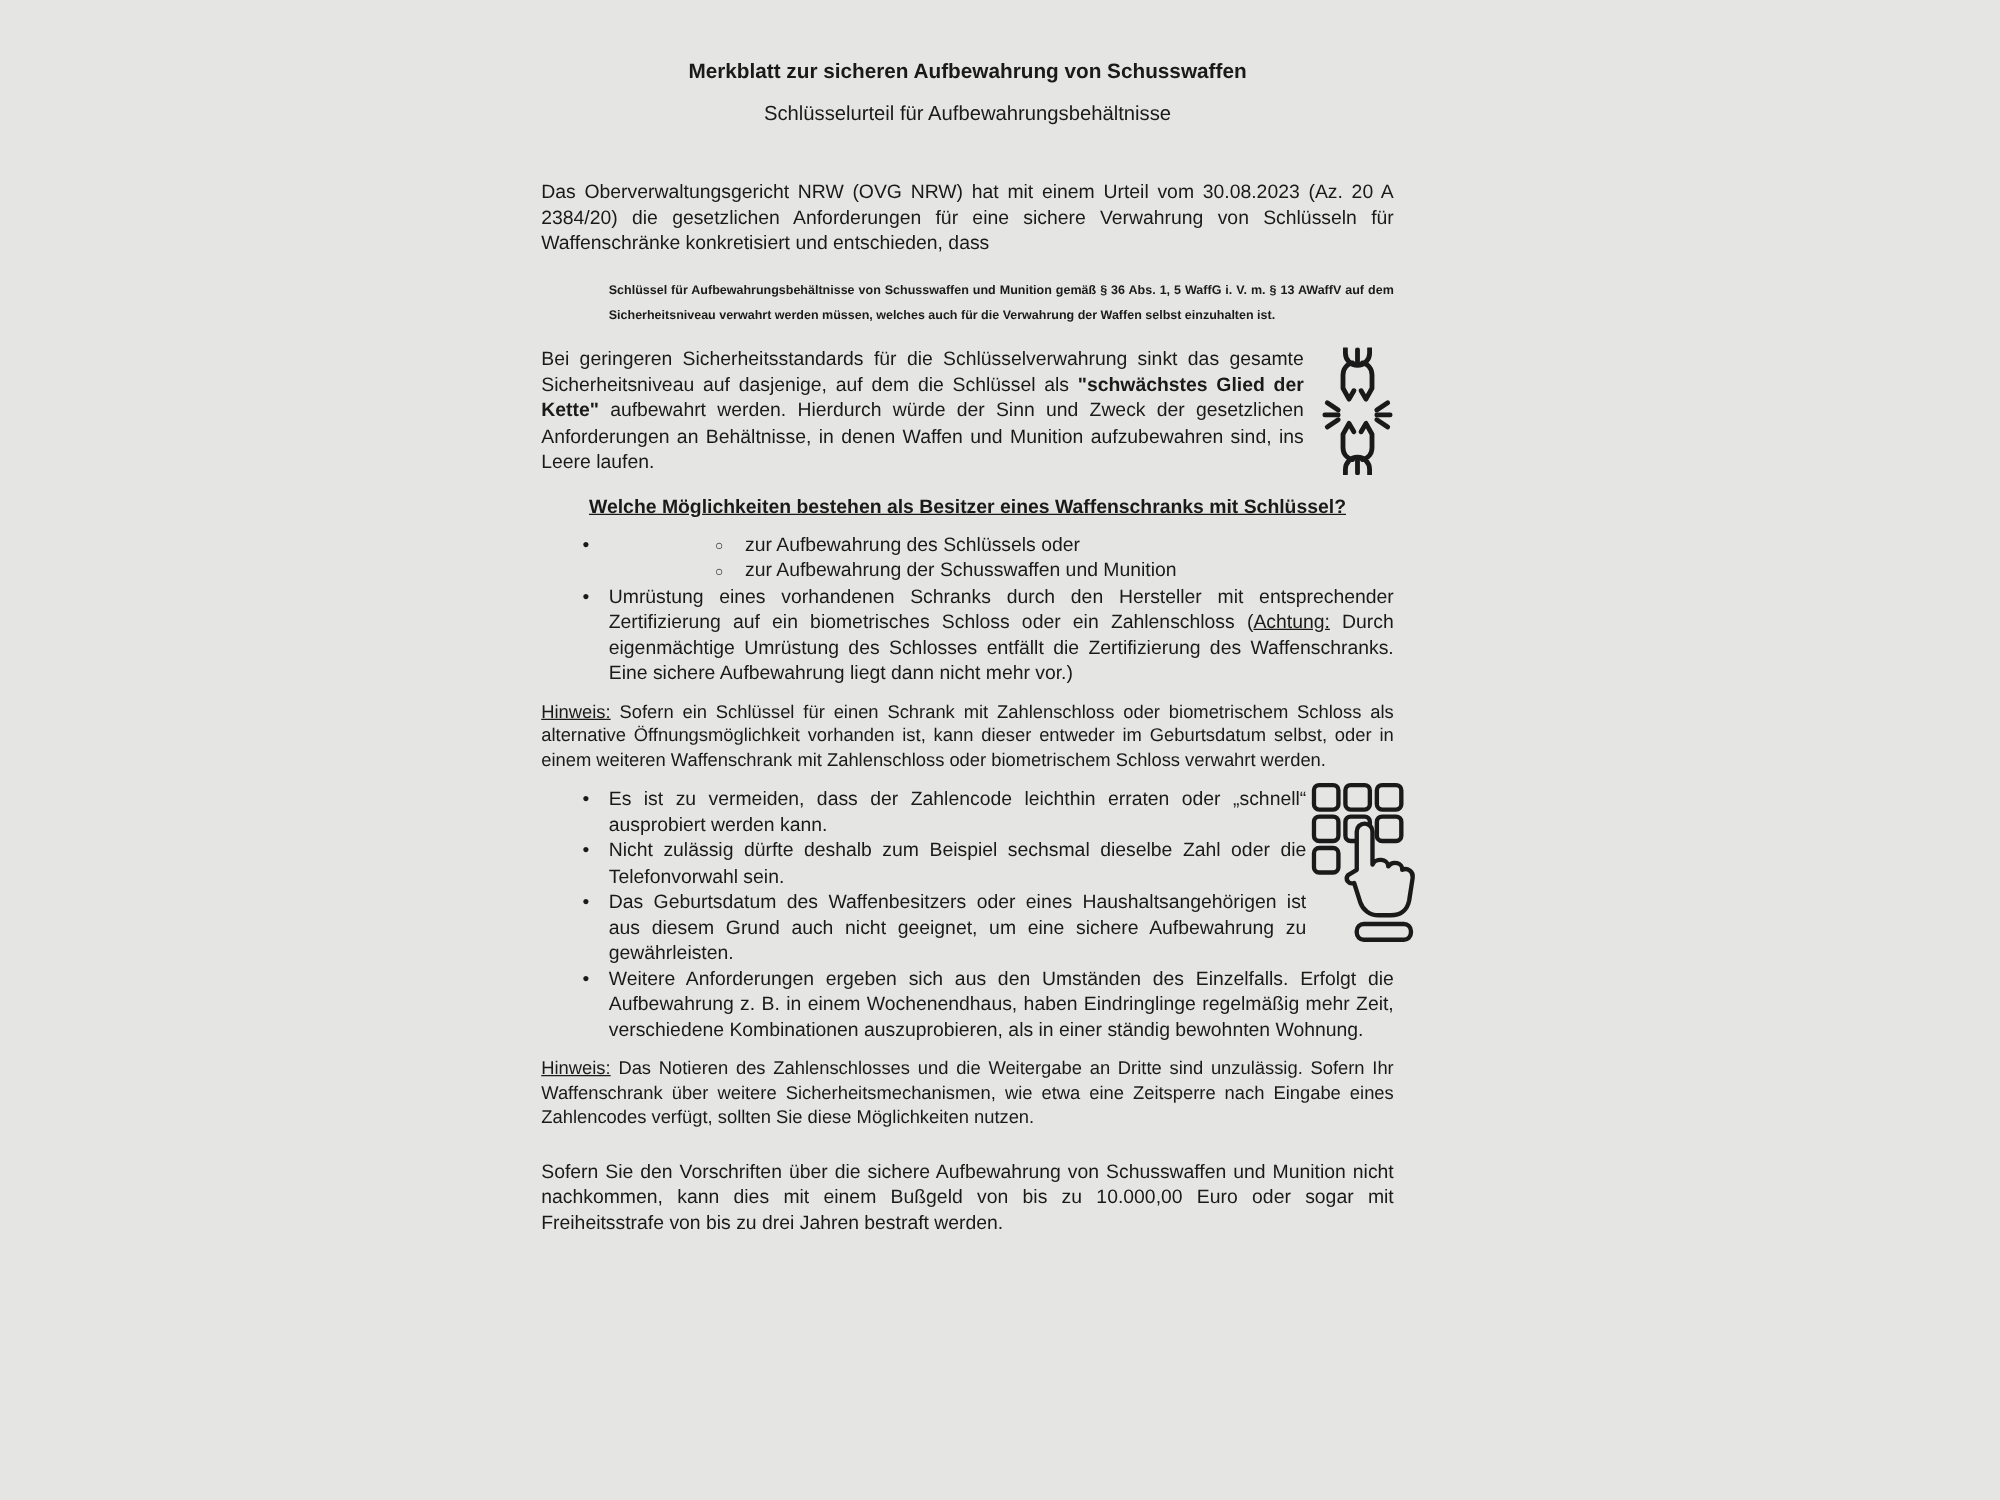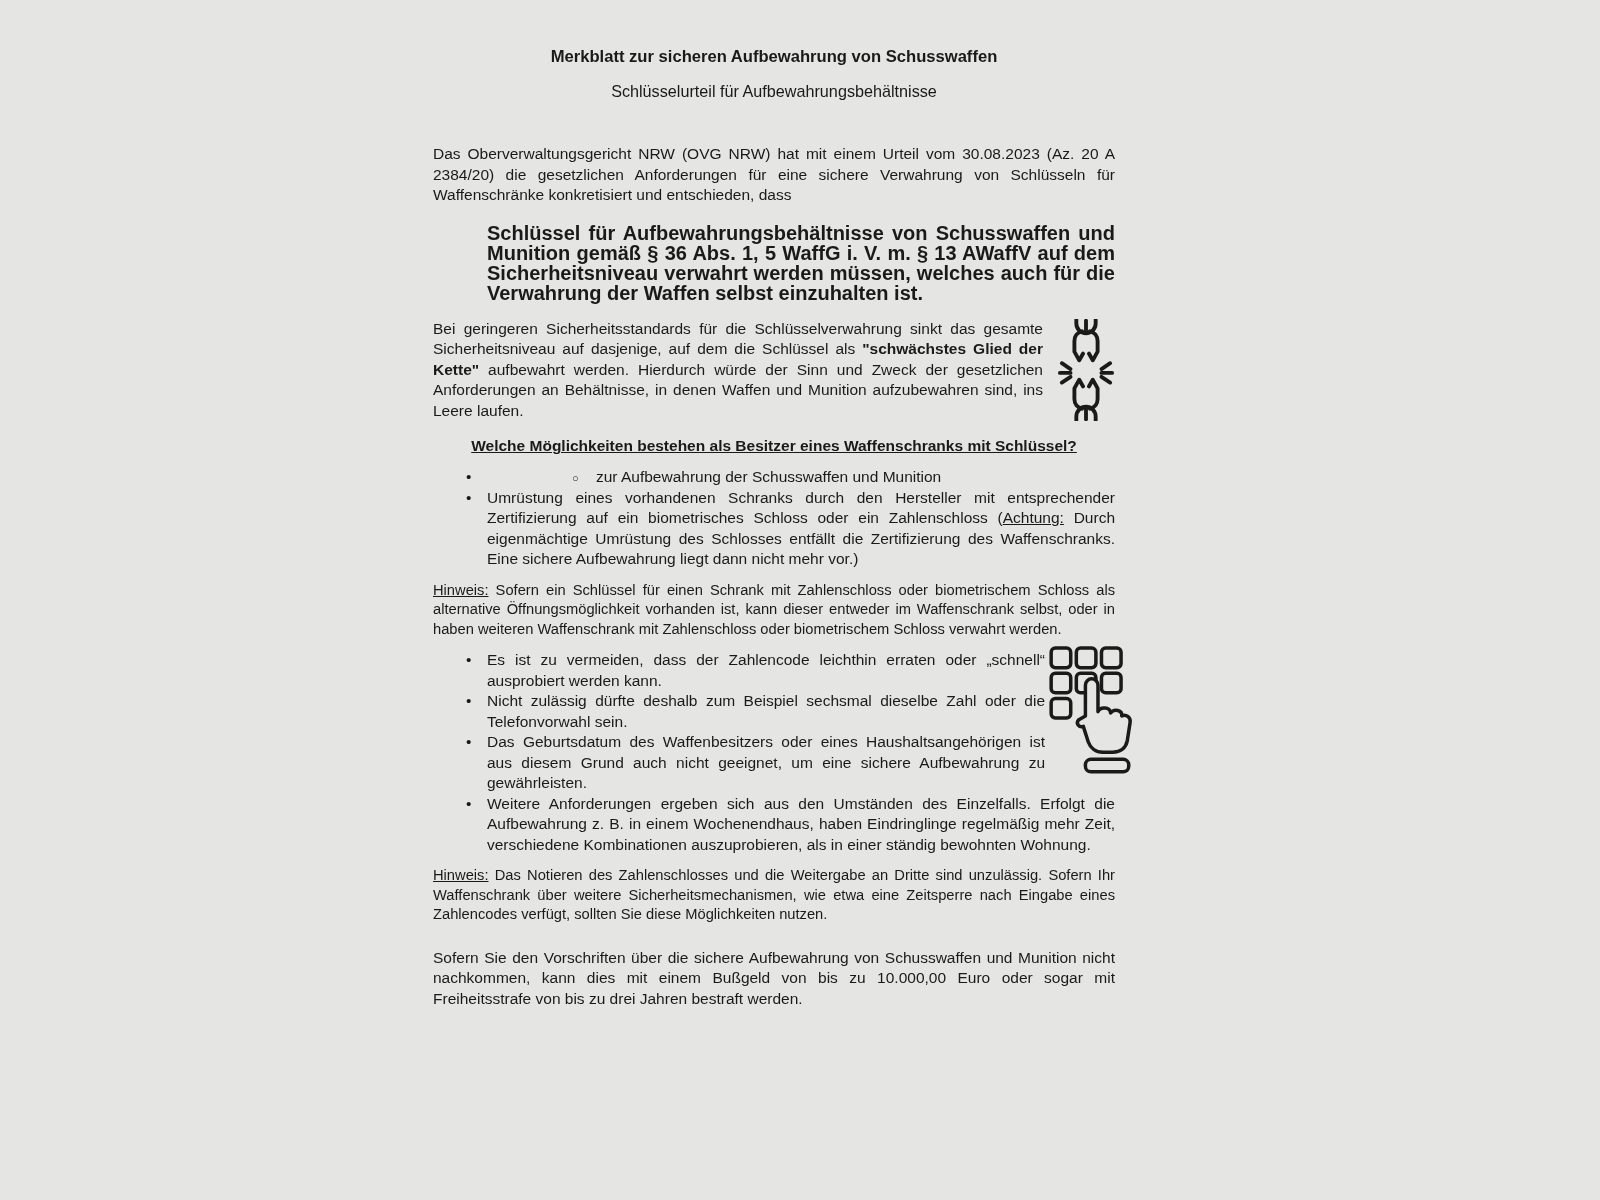--- a/index.html
+++ b/index.html
@@ -24,21 +24,21 @@
     font-size:16.2px; font-weight:normal; text-align:center;
     margin:14px 0 0 0; line-height:21px;
   }
   p{margin:0;}
   .body-text{
     font-size:15.5px; line-height:20.5px; text-align:justify;
   }
   .intro{margin-top:42px;}
   .ruling{
     margin-top:17px; margin-left:54px;
-    font-weight:bold; font-size:20px; line-height:20.3px; text-align:justify;
+    font-weight:bold; font-size:10px; line-height:20.3px; text-align:justify;
   }
   .chain-sec{margin-top:15px;}
   .float-chain{
     float:right; width:72px; height:102px;
     display:flex; justify-content:flex-end; align-items:flex-start;
   }
   .section-heading{
     margin-top:14px; font-size:15.5px; line-height:21px;
     text-decoration:underline; text-align:center;font-weight:bold;
   }
@@ -100,27 +100,28 @@
       </svg>
     </span>
     <p class="body-text"><span>Bei geringeren Sicherheitsstandards für die Schlüsselverwahrung sinkt das gesamte Sicherheitsniveau auf dasjenige, auf dem die Schlüssel als </span><span style="font-weight: bold;">"schwächstes Glied der Kette"</span><span> aufbewahrt werden. Hierdurch würde der Sinn und Zweck der gesetzlichen Anforderungen an Behältnisse, in denen Waffen und Munition aufzubewahren sind, ins Leere laufen.</span></p>
   </div>
 
   <p class="section-heading">Welche Möglichkeiten bestehen als Besitzer eines Waffenschranks mit Schlüssel?</p>
 
   <ul class="l1">
     <li>
       <ul class="l2">
+        <li>zur Aufbewahrung des Schlüssels oder</li>
         <li>zur Aufbewahrung der Schusswaffen und Munition</li>
       </ul>
     </li>
     <li><span>Umrüstung eines vorhandenen Schranks durch den Hersteller mit entsprechender Zertifizierung auf ein biometrisches Schloss oder ein Zahlenschloss (</span><span style="text-decoration: underline;">Achtung:</span><span> Durch eigenmächtige Umrüstung des Schlosses entfällt die Zertifizierung des Waffenschranks. Eine sichere Aufbewahrung liegt dann nicht mehr vor.)</span></li>
   </ul>
 
-  <p class="hint"><span style="text-decoration: underline;">Hinweis:</span><span> Sofern ein Schlüssel für einen Schrank mit Zahlenschloss oder biometrischem Schloss als alternative Öffnungsmöglichkeit vorhanden ist, kann dieser entweder im Waffenschrank selbst, oder in haben weiteren Waffenschrank mit Zahlenschloss oder biometrischem Schloss verwahrt werden.</span></p>
+  <p class="hint"><span style="text-decoration: underline;">Hinweis:</span><span> Sofern ein Schlüssel für einen Schrank mit Zahlenschloss oder biometrischem Schloss als alternative Öffnungsmöglichkeit vorhanden ist, kann dieser entweder im Geburtsdatum selbst, oder in einem weiteren Waffenschrank mit Zahlenschloss oder biometrischem Schloss verwahrt werden.</span></p>
 
 
   <div class="keypad-sec">
     <span class="float-keypad">
       <svg width="84" height="130" viewBox="0 0 120 186" fill="none" stroke="#1a1a1a" stroke-width="5" stroke-linecap="round" stroke-linejoin="round">
         <rect x="3" y="3" width="28" height="28" rx="6"></rect>
         <rect x="39" y="3" width="28" height="28" rx="6"></rect>
         <rect x="75" y="3" width="28" height="28" rx="6"></rect>
         <rect x="3" y="39" width="28" height="28" rx="6"></rect>
         <rect x="39" y="39" width="28" height="28" rx="6"></rect>

